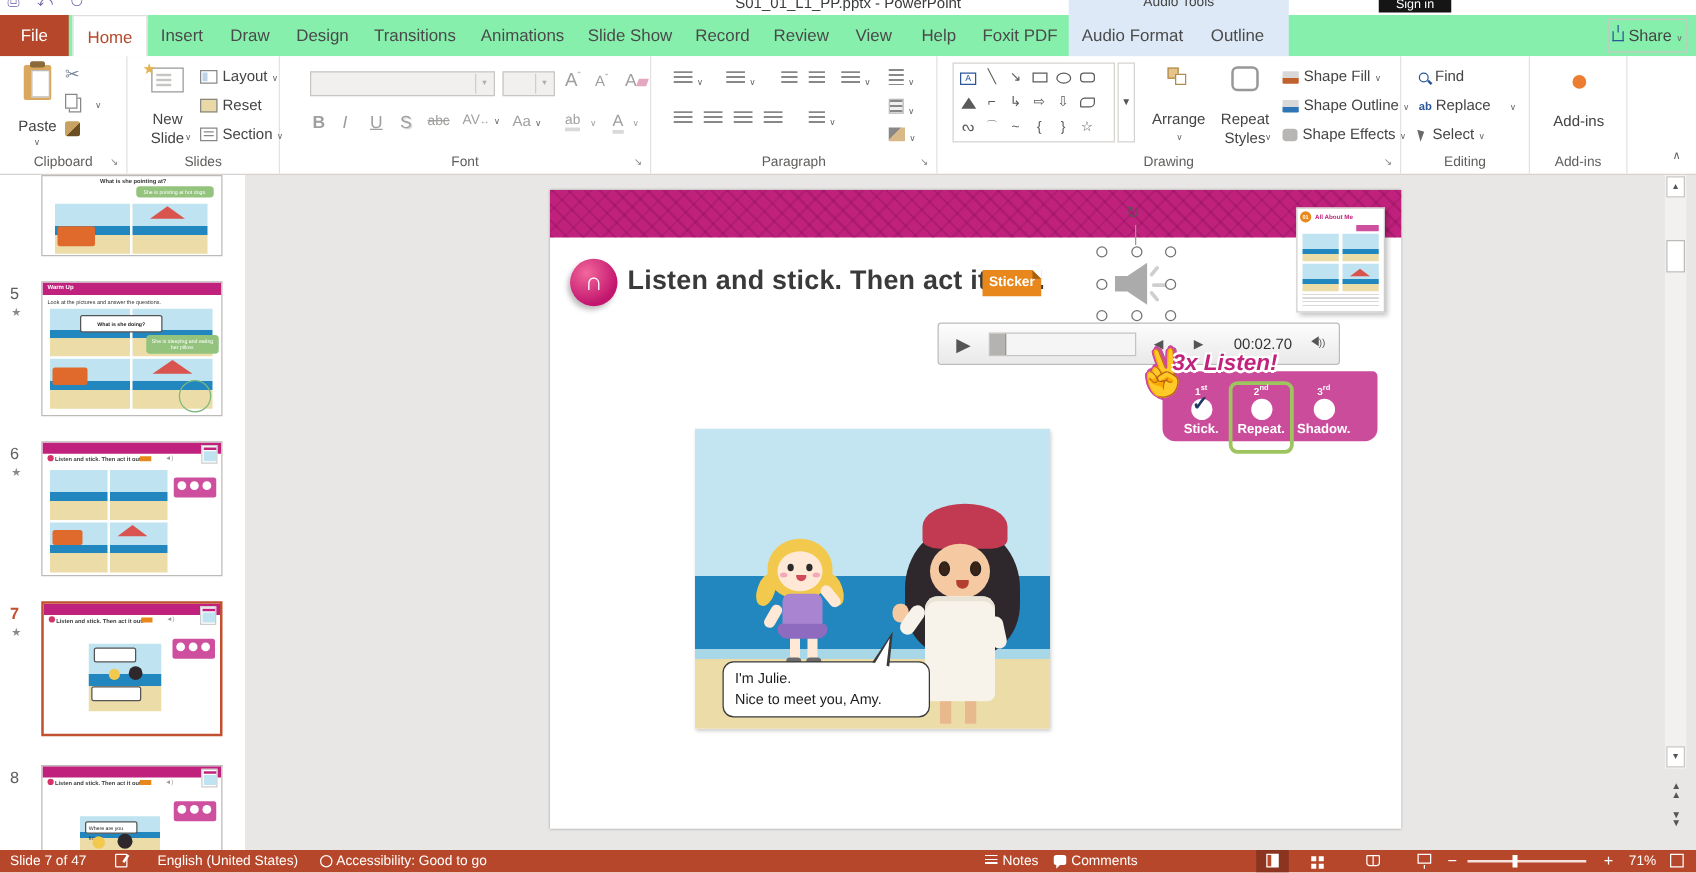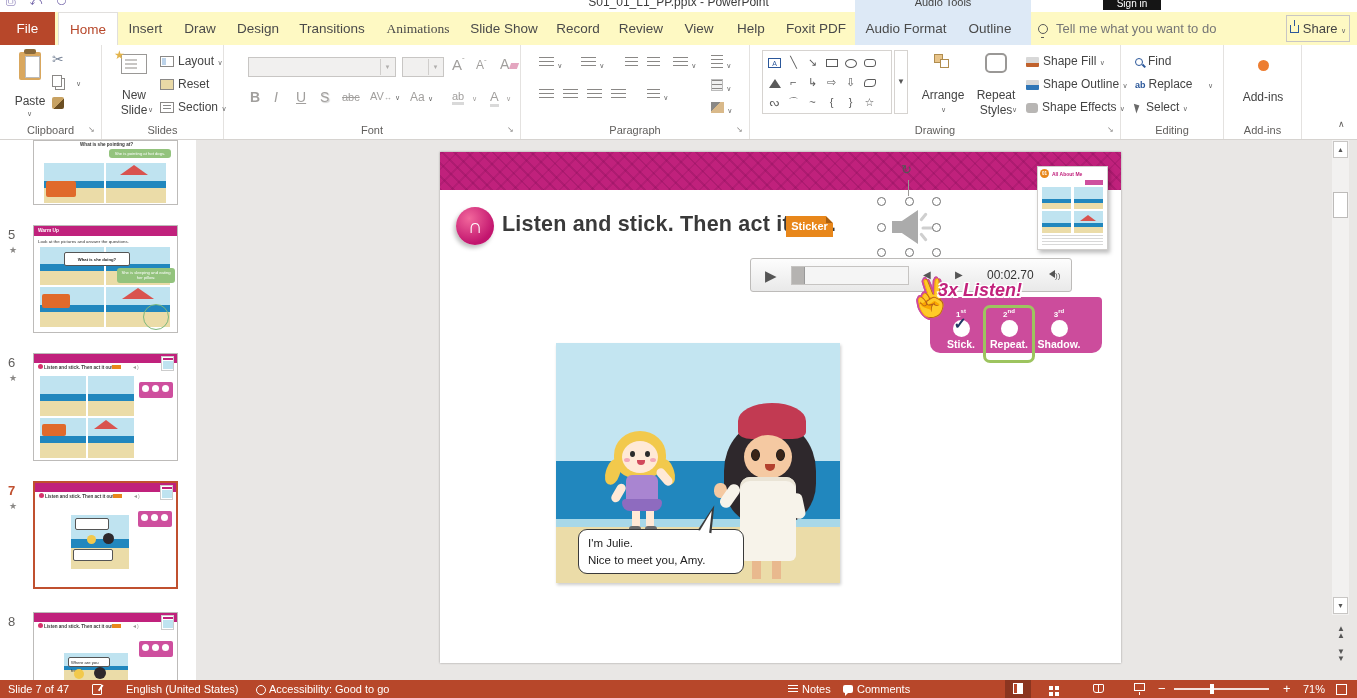--- a/index.html
+++ b/index.html
@@ -5,21 +5,21 @@
   *{box-sizing:border-box;margin:0;padding:0;font-family:"Liberation Sans",sans-serif;}
   html,body{width:1357px;height:698px;overflow:hidden;background:#fff;}
   #app{position:relative;width:1357px;height:698px;background:#fff;}
   
   .titlebar{position:absolute;left:0;top:0;width:1357px;height:12px;background:#fff;overflow:hidden;}
   .qat{position:absolute;top:-6px;left:6px;color:#6b5ca5;font-size:12px;letter-spacing:14px;}
   .title-txt{position:absolute;top:-5px;left:0;width:100%;text-align:center;font-size:12px;color:#3b3b3b;}
   .ctx-strip{position:absolute;left:855px;top:0;width:176px;height:12px;background:#dde9f6;text-align:center;color:#444;font-size:11px;line-height:4px;overflow:hidden;}
   .signin{position:absolute;left:1103px;top:-3px;width:58px;height:13px;background:#151515;color:#fff;font-size:10px;text-align:center;line-height:13px;}
   
-  .tabrow{position:absolute;left:0;top:12px;width:1357px;height:33px;background:#fef9c3;}
+  .tabrow{position:absolute;left:0;top:12px;width:1357px;height:33px;background:#86efac;}
   .tab{position:absolute;top:0;height:33px;line-height:33px;font-size:13.5px;color:#4a4a4a;text-align:center;cursor:pointer;}
   .tab-file{left:0;width:55px;background:#b7472a;color:#fff;}
   .tab-home{background:#fff;color:#b7472a;border:1px solid #e1dfdd;border-bottom:none;}
   .ctx-bg{position:absolute;left:855px;top:0;width:176px;height:33px;background:#dde9f6;}
   .tellme{position:absolute;left:1038px;top:0;height:33px;line-height:33px;font-size:13px;color:#767676;}
   .bulb{display:inline-block;width:10px;height:10px;border:1.5px solid #5a5a5a;border-radius:50%;margin-right:8px;position:relative;top:1px;}
   .bulb:after{content:"";position:absolute;left:2px;top:9px;width:3px;height:3px;border-bottom:1.5px solid #5a5a5a;}
   .share{position:absolute;left:1286px;top:3px;width:64px;height:27px;border:1px solid #c8c6c4;line-height:25px;font-size:13px;color:#444;text-align:center;}
   .share-glyph{display:inline-block;width:9px;height:8px;border:1px solid #2b579a;border-top:none;position:relative;margin-right:4px;}
   .share-glyph:after{content:"";position:absolute;left:3px;top:-5px;width:1px;height:6px;background:#2b579a;}
@@ -177,30 +177,29 @@
   </div>
 
   <div class="tabrow">
     <div class="ctx-bg"></div>
     <div class="tab tab-file" style="left:0;width:55px;">File</div>
     <div class="tab tab-home" style="left:58px;width:60px;">Home</div>
     <div class="tab" style="left:118px;width:55px;">Insert</div>
     <div class="tab" style="left:173px;width:54px;">Draw</div>
     <div class="tab" style="left:227px;width:62px;">Design</div>
     <div class="tab" style="left:289px;width:86px;">Transitions</div>
-    <div class="tab" style="left:375px;width:86px;font-family:Liberation Serif, serif;">Animations</div>
+    <div class="tab" style="left:375px;width:86px;">Animations</div>
     <div class="tab" style="left:461px;width:86px;">Slide Show</div>
     <div class="tab" style="left:547px;width:62px;">Record</div>
     <div class="tab" style="left:609px;width:64px;">Review</div>
     <div class="tab" style="left:673px;width:52px;">View</div>
     <div class="tab" style="left:725px;width:52px;">Help</div>
     <div class="tab" style="left:777px;width:78px;">Foxit PDF</div>
     <div class="tab" style="left:860px;width:92px;">Audio Format</div>
     <div class="tab" style="left:952px;width:76px;">Outline</div>
-    <div class="tellme"><span class="bulb"></span><span>Tell me what you want to do</span></div>
     <div class="share"><span class="share-glyph"></span><span>Share</span> <span class="chev">∨</span></div>
   </div>
 
   <div class="ribbon">
 
     <div class="grp" style="left:0;width:102px;">
       <div class="rbtn" style="left:10px;top:5px;width:40px;text-align:center;">
         <span class="clip-icon" style="left:9px;top:2px;"></span>
         <span style="position:absolute;left:0;top:44px;width:40px;">Paste</span>
         <span class="chev" style="position:absolute;left:17px;top:60px;">∨</span>

